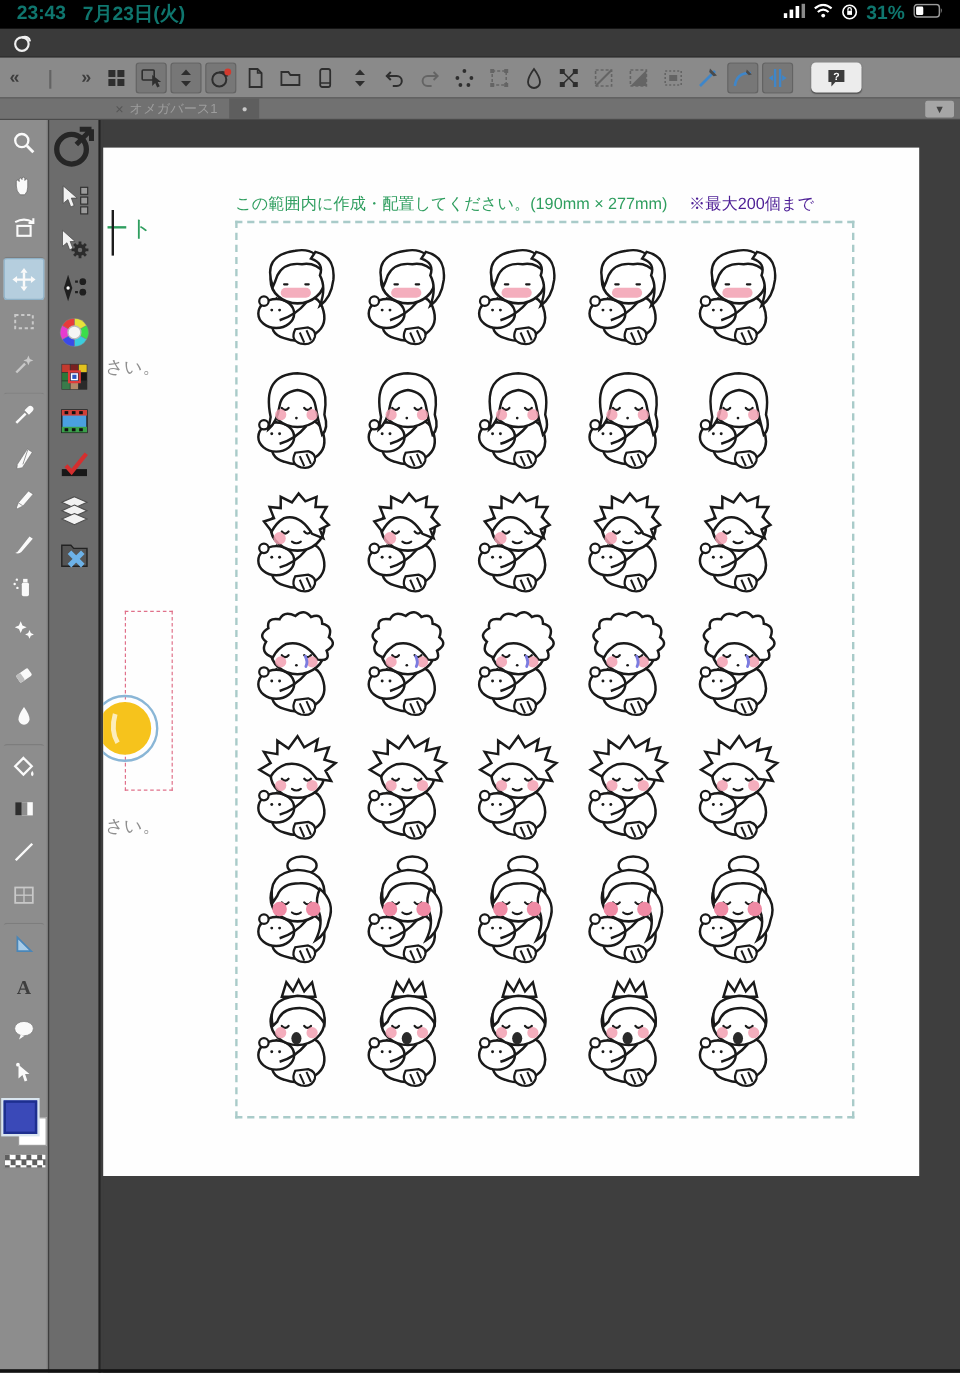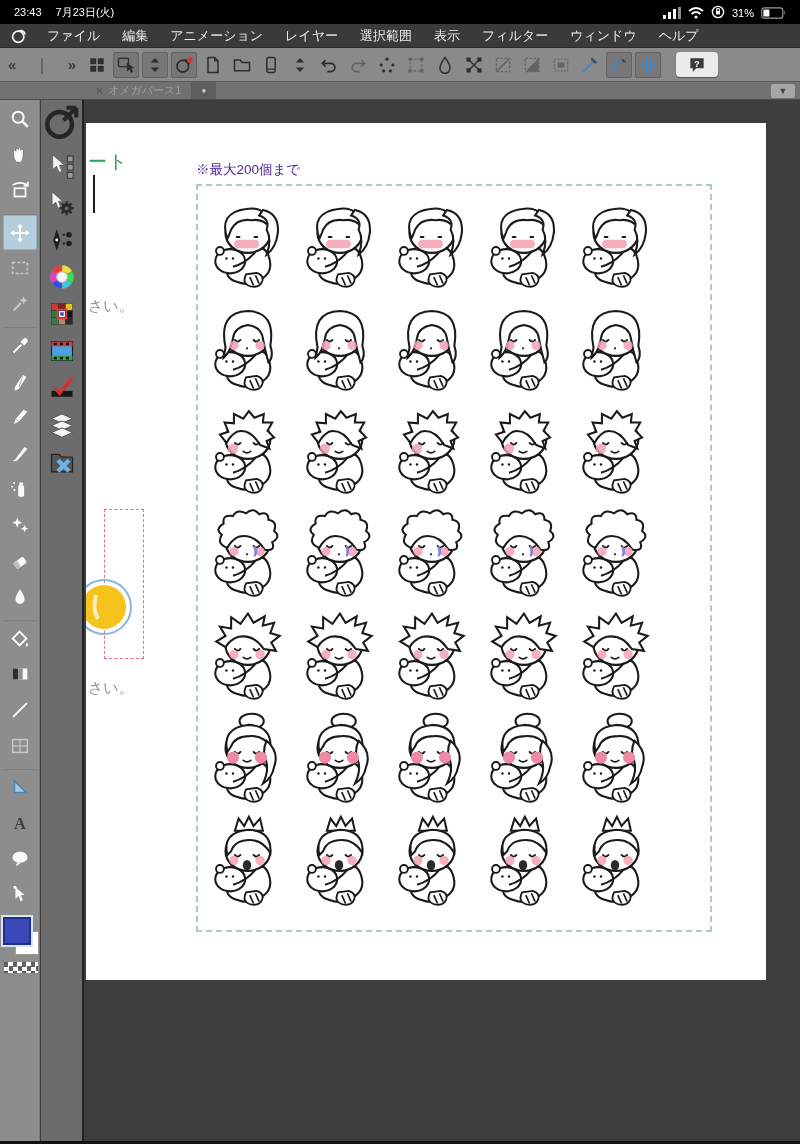--- a/index.html
+++ b/index.html
@@ -1,23 +1,23 @@
 <!DOCTYPE html>
 <html><head>
 <meta charset="utf-8">
 <style>
   *{box-sizing:border-box;margin:0;padding:0}
   html,body{width:800px;height:1144px}
   body{position:relative;overflow:hidden;background:#3e3e3e;font-family:"Liberation Sans",sans-serif}
 
   
-  .status-bar{position:absolute;top:0;left:0;right:0;height:24px;background:#000;color:#ffffff;
-    display:flex;align-items:center;justify-content:space-between;padding:0 14px;font-size:11px;font-weight:normal}
+  .status-bar{position:absolute;top:0;left:0;right:0;height:24px;background:#000;color:#0f766e;
+    display:flex;align-items:center;justify-content:space-between;padding:0 14px;font-size:16px;font-weight:bold}
   .sb-left{display:flex;gap:14px;align-items:center}
-  .sb-right{display:flex;gap:7px;align-items:flex-end}
+  .sb-right{display:flex;gap:7px;align-items:flex-start}
   .sb-right svg{display:block}
 
   
   .menu-bar{position:absolute;top:24px;left:0;right:0;height:24px;background:#3a3a3a;border-bottom:1px solid #2a2a2a;
     display:flex;align-items:center;padding:0 8px}
   .menu-logo{width:18px;height:18px;margin:0 8px 0 2px}
   .menu-item{color:#ececec;font-size:13px;padding:0 11px;cursor:default}
 
   
   .top-toolbar{position:absolute;top:48px;left:0;right:0;height:34px;background:#8a8a8a;border-bottom:1px solid #595959;
@@ -119,31 +119,20 @@
         </svg>
       </span>
   </div>
 </div>
 
 <div class="menu-bar">
   <span class="menu-logo"><svg viewBox="0 0 24 24">
         <circle cx="11" cy="13" r="7.5" fill="none" stroke="#f0f0f0" stroke-width="2.4"></circle>
         <path d="M11 5.5 Q19 3.5 20 10" fill="none" stroke="#f0f0f0" stroke-width="2.4"></path>
       </svg></span>
-  <div id="menu-items" style="display:flex">
-      <span class="menu-item">ファイル</span>
-      <span class="menu-item">編集</span>
-      <span class="menu-item">アニメーション</span>
-      <span class="menu-item">レイヤー</span>
-      <span class="menu-item">選択範囲</span>
-      <span class="menu-item">表示</span>
-      <span class="menu-item">フィルター</span>
-      <span class="menu-item">ウィンドウ</span>
-      <span class="menu-item">ヘルプ</span>
-    </div>
 </div>
 
 <div class="top-toolbar">
   <div class="tb-collapse">
     <span>«</span>
     <span style="opacity:.5">❘</span>
     <span>»</span>
   </div>
   <div class="tb-icons" id="tb-icons">
       <div class="tb-btn">
@@ -563,23 +552,24 @@
       <div class="q-btn">
         <svg xmlns="http://www.w3.org/2000/svg" viewBox="0 0 24 24">
           <path d="M3 5.5 h6.5 l2 2.2 H21 v12.8 H3 Z" fill="#555" stroke="#222" stroke-width="1"></path>
           <path d="M8.5 10.5 L18 20 M18 10.5 L8.5 20" stroke="#6db2e8" stroke-width="3.6"></path>
         </svg>
       </div>
     </div>
 
   <div class="canvas-area">
     <div class="page">
-      <div class="partial-heading" style="color: rgb(47, 158, 95);">ート</div>
+      <div class="partial-heading" style="color: rgb(47, 158, 95); margin-top: 29px;">ート</div>
       <div class="heading-line"></div>
       <div class="instruction-row">
+        <span class="instr-green" style="color: rgb(47, 158, 95);">この範囲内に作成・配置してください。(190mm × 277mm)</span>
         <span class="instr-red" style="color: #4c1d95;">※最大200個まで</span>
       </div>
       <div class="partial-1">さい。</div>
       <div class="partial-2">さい。</div>
       <div class="pink-dash" style="border-color: rgb(224, 113, 138);"></div>
       <svg class="yellow-blob" viewBox="0 0 76 84">
         <circle cx="38" cy="42" r="27" fill="none" id="blob-ring" stroke-width="2" stroke="#8ab6d6"></circle>
         <circle cx="38" cy="42" r="22" id="blob-fill" fill="#f6c31c"></circle>
         <path d="M30 30 q-4 14 2 24" fill="none" stroke="#fff" stroke-width="4" opacity=".7"></path>
       </svg>

